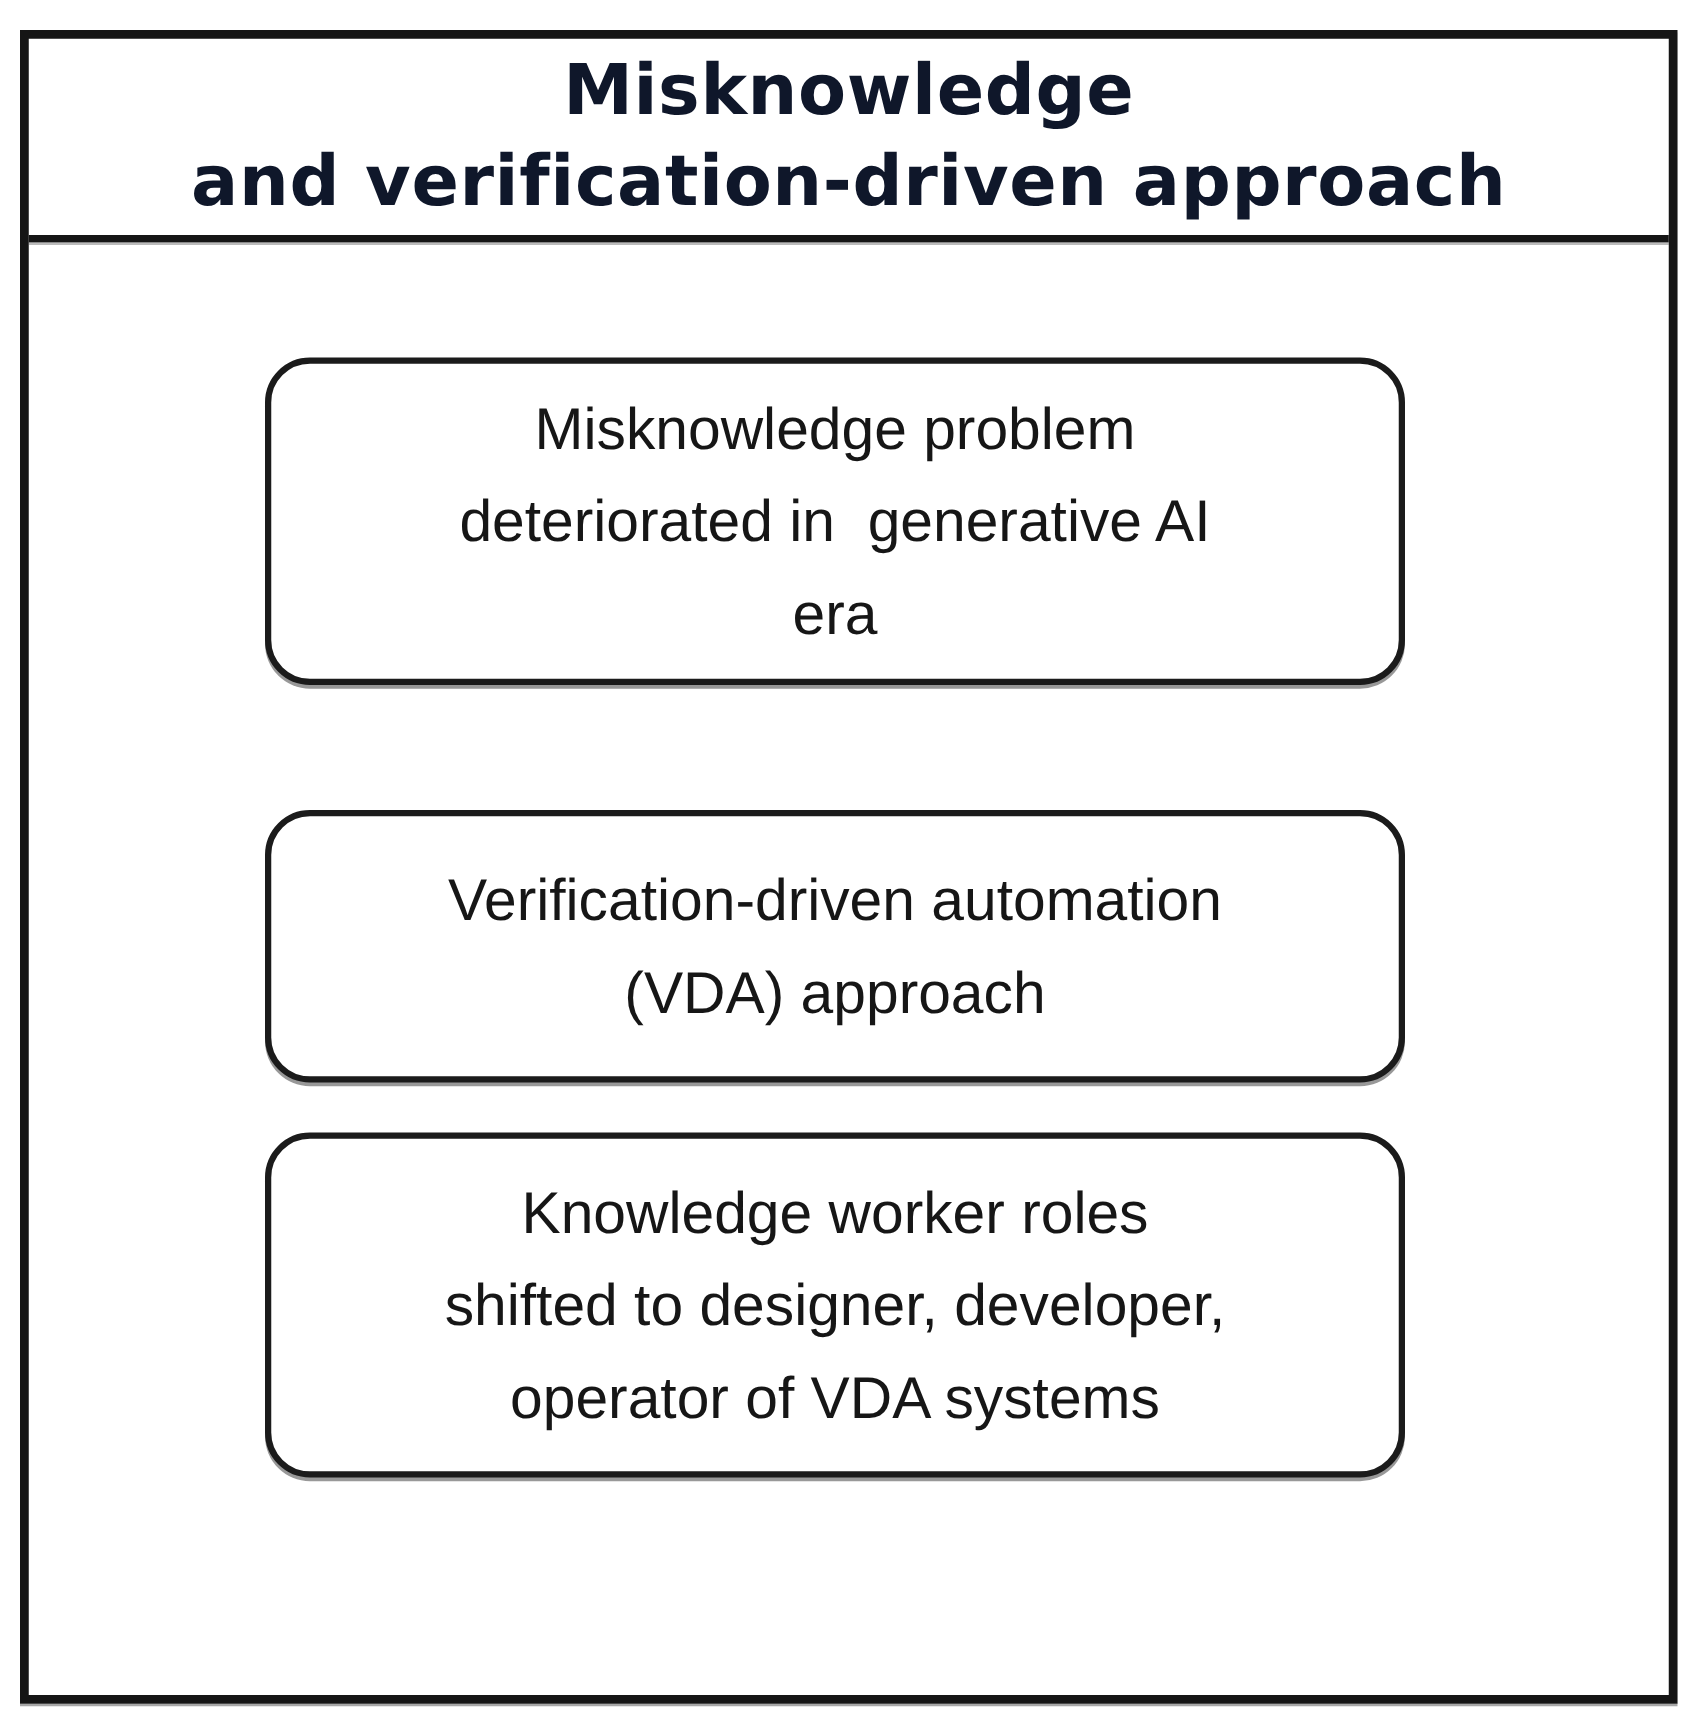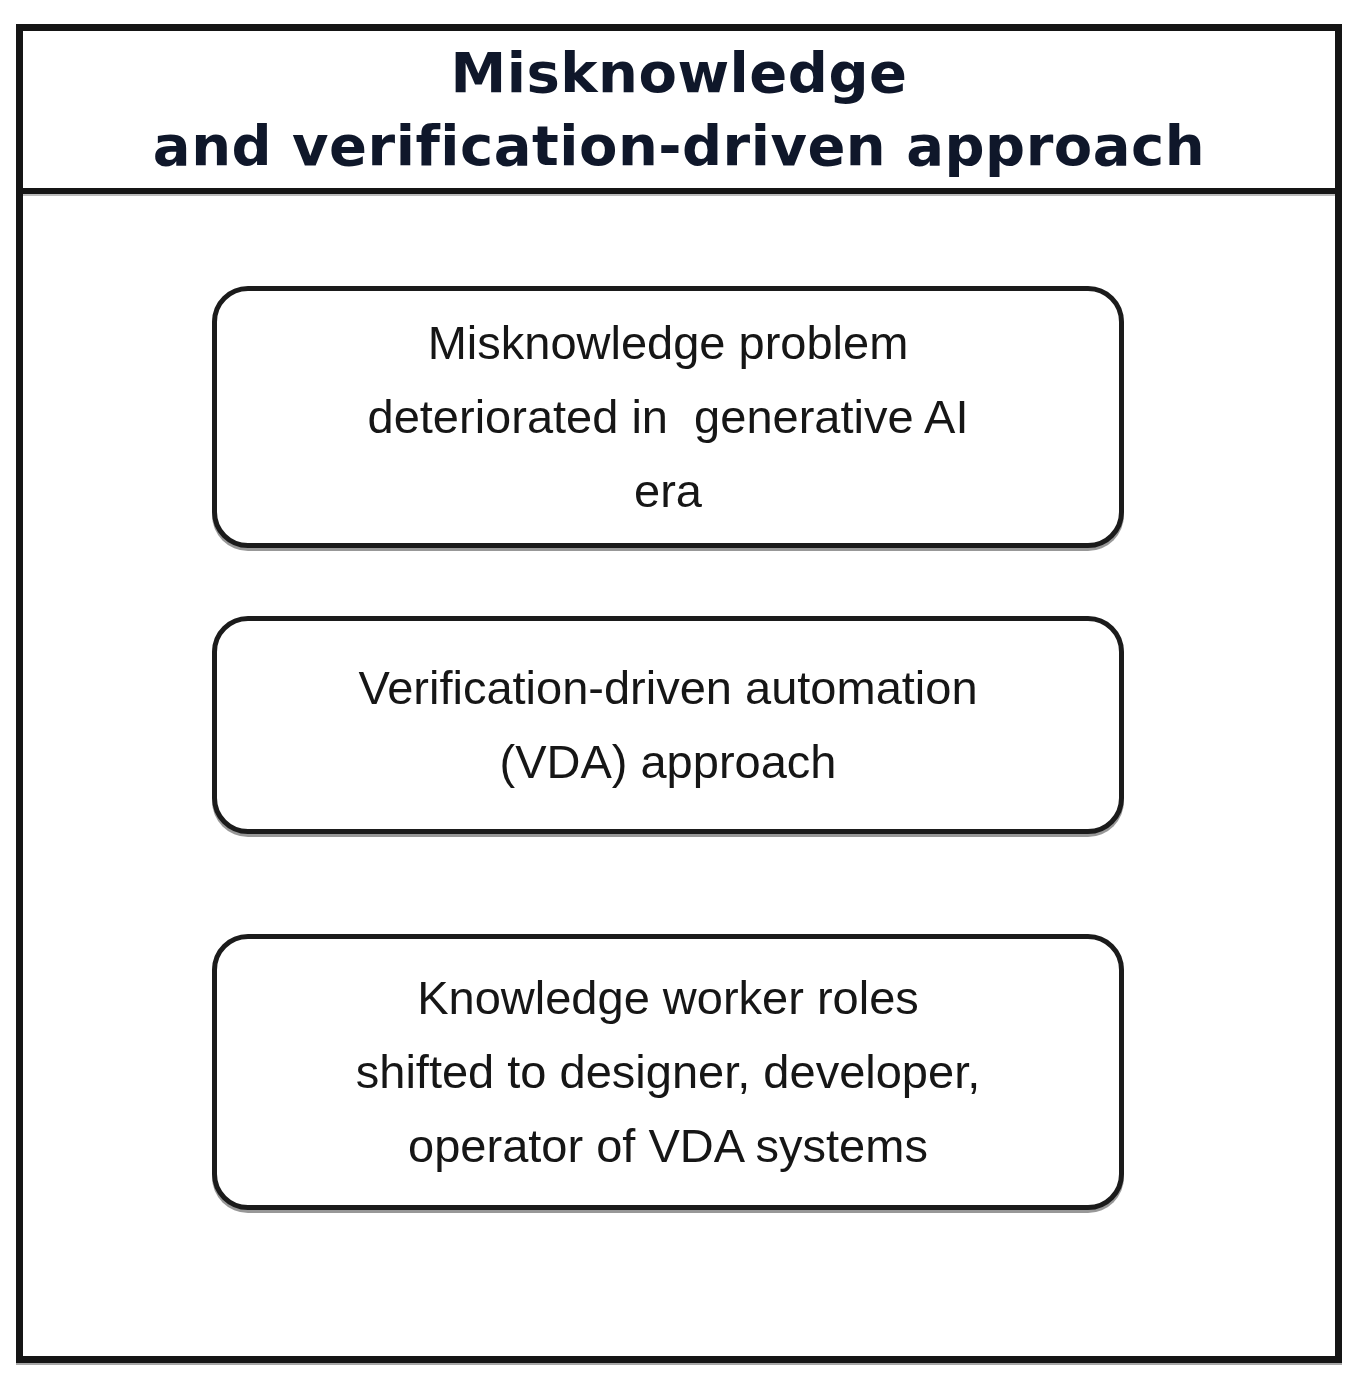--- a/index.html
+++ b/index.html
@@ -57,22 +57,22 @@
     background: #ffffff;
     display: flex;
     align-items: center;
     justify-content: center;
     text-align: center;
     padding: 13px 30px;
     box-shadow: 0 3px 0 rgba(50,50,50,0.5);
     margin-left: -22px; 
   }
   .node-1 { margin-top: 92px; min-height: 262px; }
-  .node-2 { margin-top: 68px; min-height: 218px; }
-  .node-3 { margin-top: 100px; min-height: 276px; }
+  .node-2 { margin-top: 100px; min-height: 218px; }
+  .node-3 { margin-top: 40px; min-height: 276px; }
   .node-text {
     font-family: "Liberation Sans", sans-serif;
     font-size: 47px;
     line-height: 1.58;
     color: #161616;
     white-space: pre-wrap;
   }
 </style>
 </head>
 <body>

